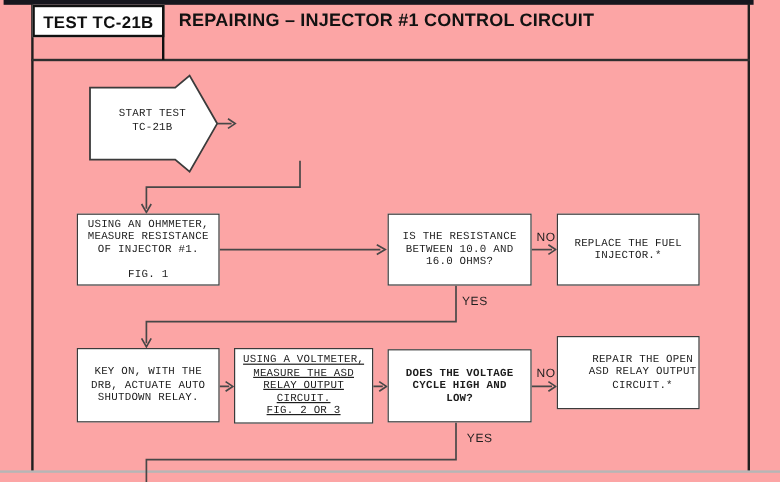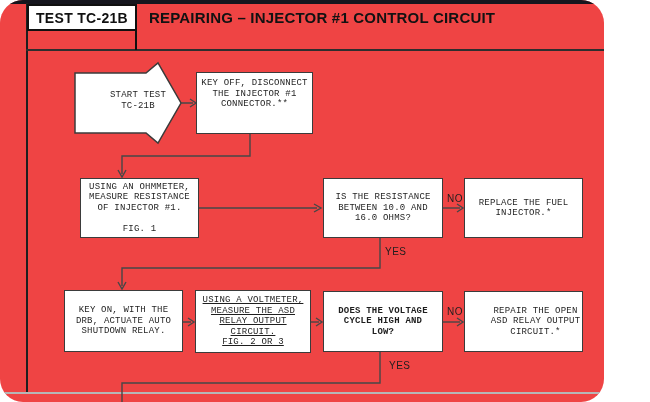--- a/index.html
+++ b/index.html
@@ -1,20 +1,19 @@
 <!DOCTYPE html>
 <html><head>
 <meta charset="utf-8">
 <style>
   html,body { margin:0; padding:0; }
   #page {
-    position:relative; width:604px; height:402px;
-    background:#ef4444; overflow:hidden;
+    position:relative; width:650px; height:402px;
+    background:#fca5a5; overflow:hidden;
     font-family:"Liberation Sans", sans-serif;
-    border-radius:23px;
   }
   .abs { position:absolute; }
   
   #top-bar { left:3px; top:0; width:625px; height:4px; background:#16161e; }
   #left-border { left:26px; top:3px; width:2px; height:390px; background:#1f1f1f; }
   #right-border { left:623px; top:3px; width:2px; height:390px; background:#1f1f1f; }
   #header-sep { left:26px; top:49px; width:599px; height:2px; background:#2e2e2e; }
   #test-box {
     left:27px; top:4px; width:106px; height:23px;
     border:2px solid #101010; background:#fff;
@@ -31,29 +30,29 @@
   .fbox {
     position:absolute; background:#ffffff;
     border:1.5px solid #3b3b3b; box-sizing:border-box;
     display:flex; align-items:center; justify-content:center;
     text-align:center; white-space:pre-line;
     font-family:"Liberation Mono","DejaVu Sans Mono",monospace;
     font-size:9px; line-height:10.5px; letter-spacing:0.2px; color:#1e1e1e;
   }
   .fbox.top-align { align-items:flex-start; padding-top:5px; }
   #box-key-off    { left:196px; top:72px;  width:117px; height:62px; }
-  #box-ohmmeter   { left:80px;  top:178px; width:119px; height:60px; }
+  #box-ohmmeter   { left:64px;  top:178px; width:119px; height:60px; }
   #box-resistance { left:323px; top:178px; width:120px; height:60px; }
   #box-replace    { left:464px; top:178px; width:119px; height:60px; }
   #box-key-on     { left:64px;  top:290px; width:119px; height:62px; }
   #box-voltmeter  { left:195px; top:290px; width:116px; height:63px;text-decoration:underline; }
   #box-voltage    { left:323px; top:291px; width:120px; height:61px;font-weight:bold; }
-  #box-repair     { left:464px; top:291px; width:119px; height:61px;padding-left:24px; }
+  #box-repair     { left:464px; top:280px; width:119px; height:61px;padding-left:24px; }
   #start-text {
-    left:90px; top:90px; width:96px; text-align:center;
+    left:79px; top:90px; width:96px; text-align:center;
     font-family:"Liberation Mono","DejaVu Sans Mono",monospace;
     font-size:9px; line-height:10.5px; letter-spacing:0.2px; color:#1e1e1e;
     white-space:pre-line;
   }
   .branch-label {
     position:absolute;
     font-family:Liberation Sans, sans-serif;
     font-size:10px; letter-spacing:0.5px; color:#1e1e1e;
   }
   #label-no-resistance  { left:447px; top:193px; }
@@ -111,23 +110,20 @@
       <path d="M443,322 L460,322"></path>
       <polyline points="457,318 463,322 457,326"></polyline>
 
       <path d="M380,352 L380,383 L122,383 L122,402"></path>
     </g>
   </svg>
 
   <div class="abs" id="start-text">START TEST
 TC-21B</div>
 
-  <div class="fbox top-align" id="box-key-off">KEY OFF, DISCONNECT
-THE INJECTOR #1
-CONNECTOR.**</div>
 
   <div class="fbox" id="box-ohmmeter">USING AN OHMMETER,
 MEASURE RESISTANCE
 OF INJECTOR #1.
 
 FIG. 1</div>
 
   <div class="fbox" id="box-resistance">IS THE RESISTANCE
 BETWEEN 10.0 AND
 16.0 OHMS?</div>

